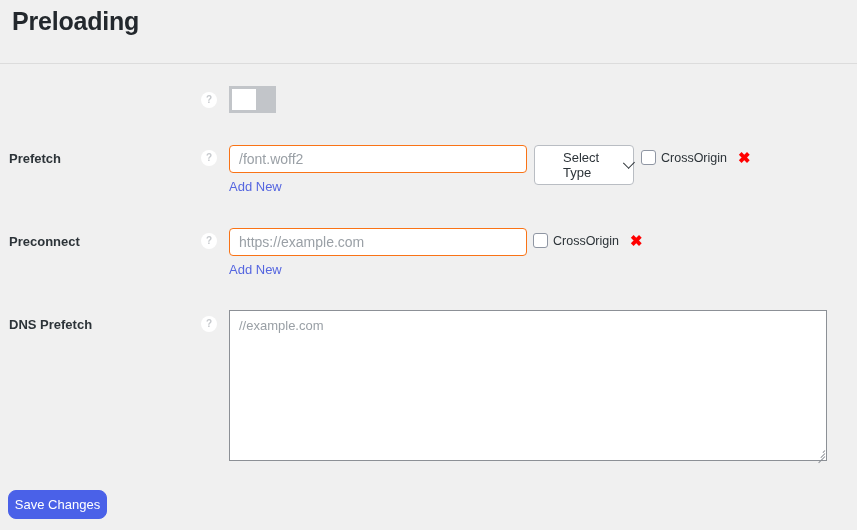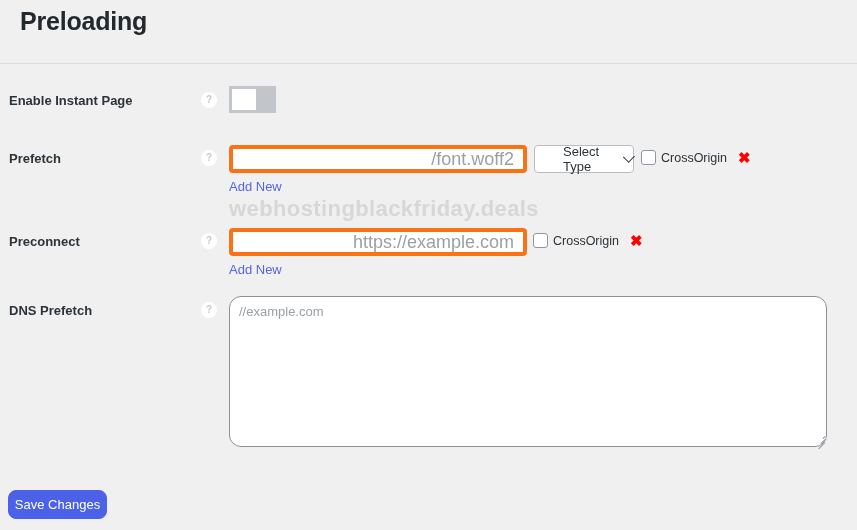--- a/index.html
+++ b/index.html
@@ -17,21 +17,21 @@
   }
 
   .page {
     position: relative;
     width: 857px;
     height: 530px;
   }
 
   
   .header {
-    padding: 6px 0 0 20px;
+    padding: 6px 0 0 12px;
   }
   .page-title {
     font-size: 25px;
     font-weight: bold;
     color: #23282d;
     letter-spacing: -0.2px;
     line-height: 30px;
     margin: 0;
     padding: 0;
   }
@@ -97,41 +97,40 @@
     width: 24px;
     height: 21px;
     background: #ffffff;
   }
 
   
   .text-input {
     position: absolute;
     box-sizing: border-box;
     background: #ffffff;
-    border: 4px solid #f97316;
+    border: 1px solid #f97316;
     border-radius: 4px;
     font-family: "Liberation Sans", sans-serif;
-    font-size: 18px;
+    font-size: 14px;
     color: #6c7076;
     padding: 0 9px;
     outline: none;
-    text-align: right;
   }
   .text-input::placeholder {
     color: #9aa0a6;
     opacity: 1;
   }
 
   
   .text-area {
     position: absolute;
     box-sizing: border-box;
     background: #ffffff;
     border: 1px solid #8c9096;
-    border-radius: 12px;
+    border-radius: 0;
     font-family: "Liberation Sans", sans-serif;
     font-size: 13px;
     color: #6c7076;
     padding: 7px 9px;
     outline: none;
     resize: none;
   }
   .text-area::placeholder {
     color: #9aa0a6;
     opacity: 1;
@@ -259,65 +258,63 @@
 <body>
 
 <div class="page">
 
   <div class="header">
     <div class="page-title">Preloading</div>
   </div>
   <div class="header-divider"></div>
 
   <div class="row" style="top:86px; height:40px;">
-    <div class="row-label" style="top:7px;">Enable Instant Page</div>
     <div class="help-icon" style="left:201px; top:6px;">?</div>
     <div class="toggle" style="left:229px; top:0px;">
       <div class="knob"></div>
     </div>
   </div>
 
   <div class="row" style="top:145px; height:60px;">
     <div class="row-label" style="top:6px;">Prefetch</div>
     <div class="help-icon" style="left:201px; top:5px;">?</div>
 
     <input class="text-input" style="left: 229px; top: 0px; width: 298px; height: 28px;" placeholder="/font.woff2">
 
-    <div class="select-box" style="left:534px; top:0px; width:100px; height:28px;padding-left:28px;">
+    <div class="select-box" style="left:534px; top:0px; width:100px; height:40px;padding-left:28px;">
       <span>Select Type</span>
       <span class="chev"></span>
     </div>
 
     <div class="check-wrap" style="left:641px; top:5px;">
       <span class="checkbox"></span>
       <span class="check-label">CrossOrigin</span>
       <span class="delete-x">✖</span>
     </div>
 
     <div class="add-new" style="left:229px; top:34px;">Add New</div>
   </div>
 
-  <div class="watermark">webhostingblackfriday.deals</div>
 
   <div class="row" style="top:228px; height:60px;">
     <div class="row-label" style="top:6px;">Preconnect</div>
     <div class="help-icon" style="left:201px; top:5px;">?</div>
 
     <input class="text-input" style="left: 229px; top: 0px; width: 298px; height: 28px;" placeholder="https://example.com">
 
     <div class="check-wrap" style="left:533px; top:5px;">
       <span class="checkbox"></span>
       <span class="check-label">CrossOrigin</span>
       <span class="delete-x">✖</span>
     </div>
 
     <div class="add-new" style="left:229px; top:34px;">Add New</div>
   </div>
 
-  <div class="row" style="top:296px; height:150px;">
+  <div class="row" style="top:310px; height:150px;">
     <div class="row-label" style="top:7px;">DNS Prefetch</div>
     <div class="help-icon" style="left:201px; top:6px;">?</div>
 
     <textarea class="text-area" style="left: 229px; top: 0px; width: 598px; height: 151px;" placeholder="//example.com"></textarea>
     <div class="resize-grip" style="left:814px; top:138px;">
       <i></i>
         <i></i>
         <i></i>
     </div>
   </div>

